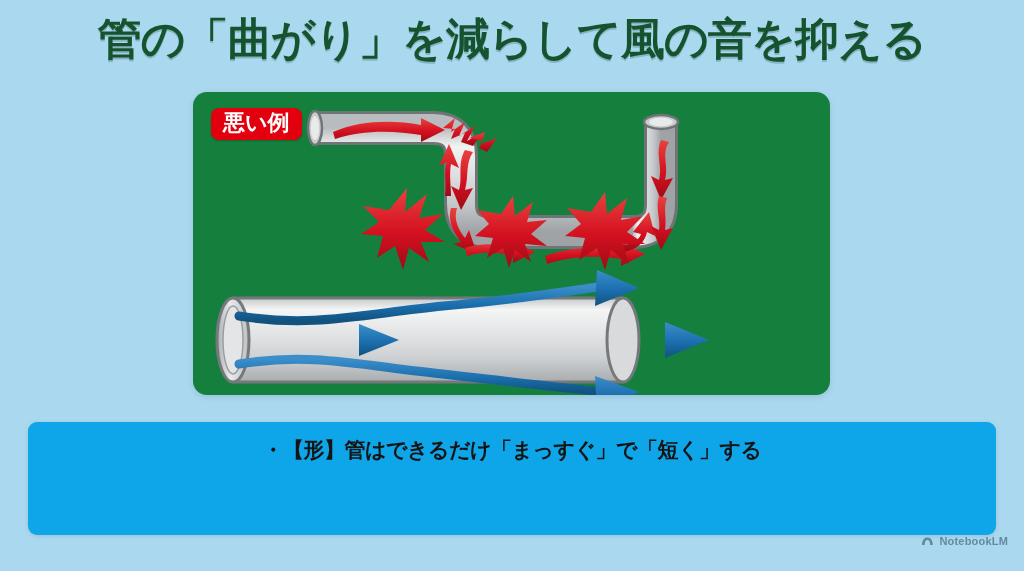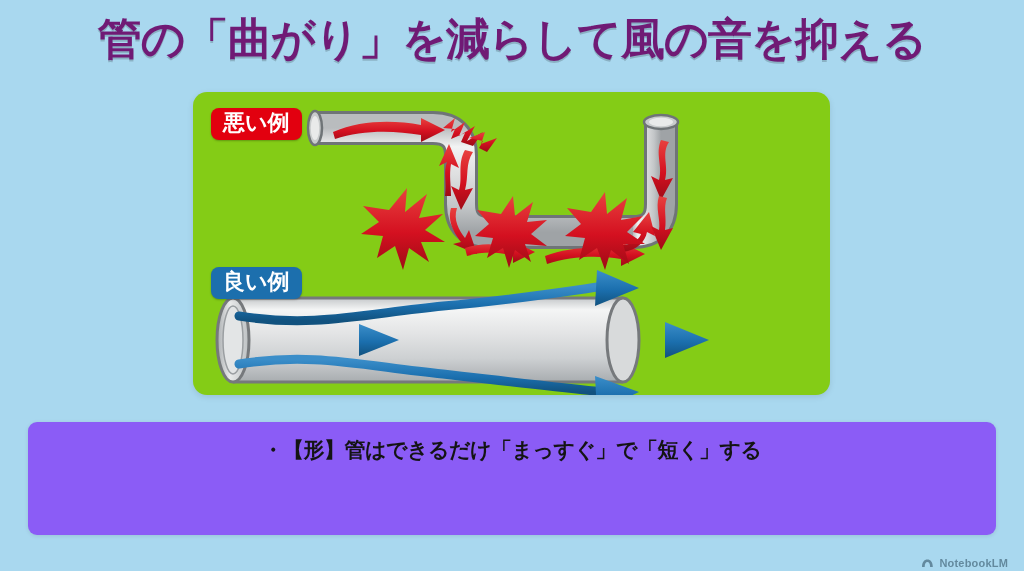--- a/index.html
+++ b/index.html
@@ -17,35 +17,35 @@
 
   
   .title {
     position: absolute;
     left: 0;
     top: 14px;
     width: 1024px;
     text-align: center;
     font-size: 44px;
     font-weight: bold;
-    color: #701a75;
+    color: #14532d;
     letter-spacing: -1px;
     line-height: 1.15;
     white-space: nowrap;
     text-shadow: 0 2px 0 rgba(0,0,0,0.18);
   }
 
   
   .panel {
     position: absolute;
     left: 193px;
     top: 92px;
     width: 637px;
     height: 303px;
-    background: #84cc16;
+    background: #15803d;
     border-radius: 14px;
     box-shadow: 0 2px 6px rgba(0,0,0,0.10);
   }
 
   .badge {
     position: absolute;
     display: flex;
     align-items: center;
     justify-content: center;
     font-size: 22px;
@@ -82,21 +82,21 @@
     position: absolute;
     left: 28px;
     top: 422px;
     width: 968px;
     height: 113px;
     display: flex;
     gap: 14px;
   }
   .card {
     flex: 1 1 0;
-    background: #8b5cf6;
+    background: #0ea5e9;
     border-radius: 9px;
     box-shadow: 0 1px 4px rgba(0,0,0,0.10);
     padding: 14px 12px 10px 12px;
     box-sizing: border-box;
     display: flex;
     align-items: flex-start;
     justify-content: center;
   }
   .card-text {
     font-size: 21px;
@@ -105,21 +105,21 @@
     line-height: 1.30;
     letter-spacing: -0.5px;
     text-align: left;
     word-break: break-all;
   }
 
   
   .watermark {
     position: absolute;
     right: 16px;
-    bottom: 2px;
+    bottom: 24px;
     display: flex;
     align-items: center;
     gap: 5px;
     opacity: 0.55;
   }
   .watermark-label {
     font-size: 11px;
     font-weight: bold;
     color: #2a4a5c;
     letter-spacing: 0.2px;
@@ -237,21 +237,20 @@
       <path d="M44 248 H172" stroke="url(#blueG)" stroke-width="11" stroke-linecap="butt" fill="none"></path>
       <path d="M166 232 L206 248 L166 264 Z" fill="url(#blueG)"></path>
 
       <path d="M222 248 H480" stroke="url(#blueG)" stroke-width="11" stroke-linecap="butt" fill="none"></path>
       <path d="M472 230 L516 248 L472 266 Z" fill="url(#blueG)"></path>
     </g>
   </svg>
 
   <div class="badge badge-bad">悪い例</div>
 
-  <div class="badge badge-good">良い例</div>
 </div>
 
 <div class="cards">
   <div class="card">
     <div class="card-text">・【形】管はできるだけ「まっすぐ」で「短く」する</div>
   </div>
 </div>
 
 <div class="watermark">
   <svg width="13" height="11" viewBox="0 0 13 11">

